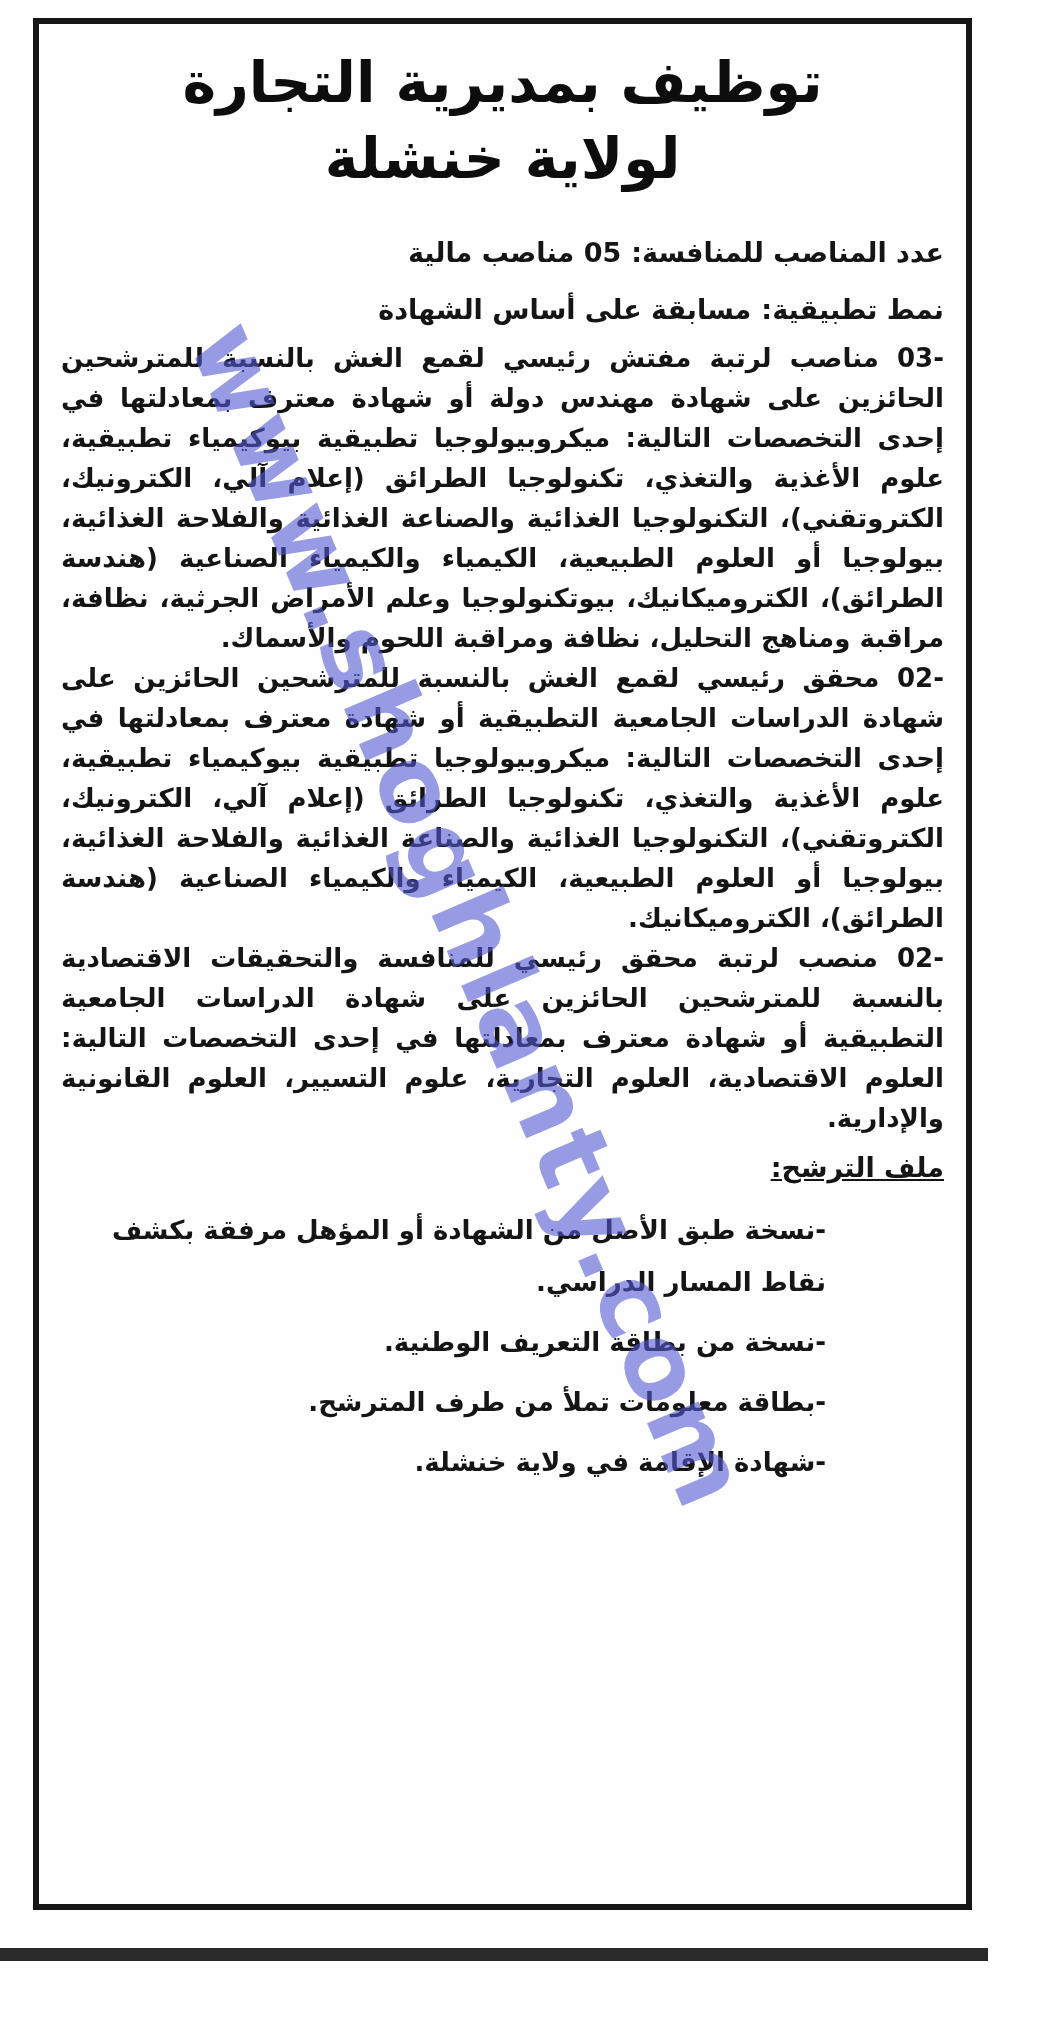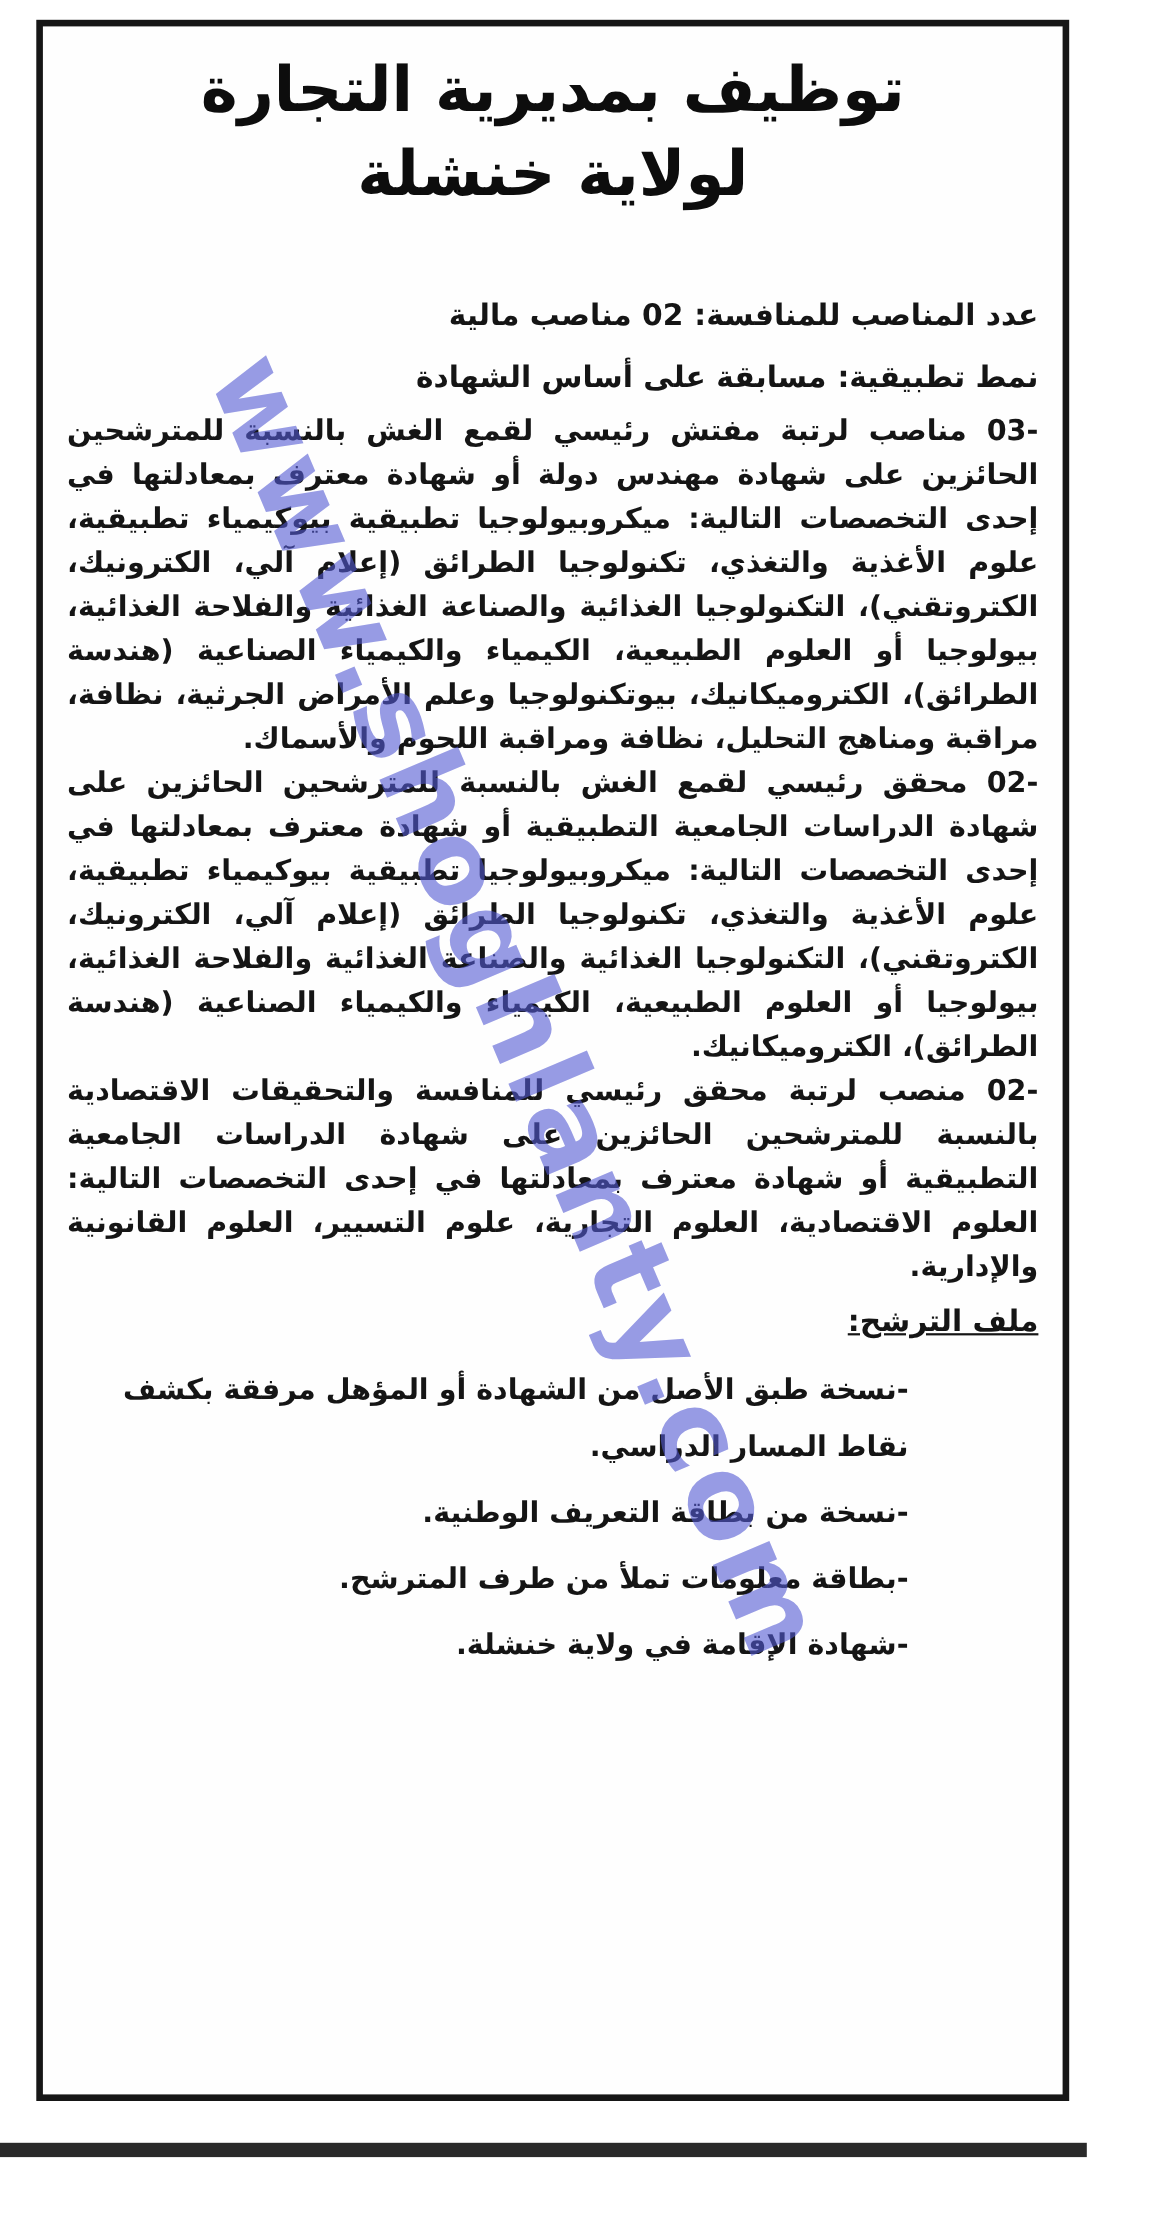--- a/index.html
+++ b/index.html
@@ -23,21 +23,21 @@
     height: 1892px;
     box-sizing: border-box;
     border: 6px solid #161616;
     background: #fefefe;
     padding: 14px 22px 10px 22px;
     direction: rtl;
     overflow: hidden;
     color: #151515;
   }
   .doc-title {
-    margin: 6px 0 62px 0;
+    margin: 6px 0 28px 0;
     text-align: center;
     font-weight: 900;
     font-size: 57px;
     line-height: 76px;
     color: #0d0d0d;
     letter-spacing: 0;
   }
   .info-line {
     font-size: 27px;
     line-height: 57px;
@@ -98,21 +98,21 @@
 <div class="page">
 
   <div class="doc-frame">
 
     <div class="doc-title">
       <div>توظيف بمديرية التجارة</div>
       <div>لولاية خنشلة</div>
     </div>
 
     <p class="info-line">
-      <b>عدد المناصب للمنافسة:</b><span class="info-value">02 مناصب مالية</span>
+      <b>عدد المناصب للمنافسة:</b><span class="info-value">05 مناصب مالية</span>
     </p>
     <p class="info-line">
       <b>نمط تطبيقية:</b><span class="info-value">مسابقة على أساس الشهادة</span>
     </p>
 
     <p class="rank-para">-03 مناصب لرتبة مفتش رئيسي لقمع الغش بالنسبة للمترشحين الحائزين على شهادة مهندس دولة أو شهادة معترف بمعادلتها في إحدى التخصصات التالية: ميكروبيولوجيا تطبيقية بيوكيمياء تطبيقية، علوم الأغذية والتغذي، تكنولوجيا الطرائق (إعلام آلي، الكترونيك، الكتروتقني)، التكنولوجيا الغذائية والصناعة الغذائية والفلاحة الغذائية، بيولوجيا أو العلوم الطبيعية، الكيمياء والكيمياء الصناعية (هندسة الطرائق)، الكتروميكانيك، بيوتكنولوجيا وعلم الأمراض الجرثية، نظافة، مراقبة ومناهج التحليل، نظافة ومراقبة اللحوم والأسماك.</p>
     <p class="rank-para">-02 محقق رئيسي لقمع الغش بالنسبة للمترشحين الحائزين على شهادة الدراسات الجامعية التطبيقية أو شهادة معترف بمعادلتها في إحدى التخصصات التالية: ميكروبيولوجيا تطبيقية بيوكيمياء تطبيقية، علوم الأغذية والتغذي، تكنولوجيا الطرائق (إعلام آلي، الكترونيك، الكتروتقني)، التكنولوجيا الغذائية والصناعة الغذائية والفلاحة الغذائية، بيولوجيا أو العلوم الطبيعية، الكيمياء والكيمياء الصناعية (هندسة الطرائق)، الكتروميكانيك.</p>
     <p class="rank-para">-02 منصب لرتبة محقق رئيسي للمنافسة والتحقيقات الاقتصادية بالنسبة للمترشحين الحائزين على شهادة الدراسات الجامعية التطبيقية أو شهادة معترف بمعادلتها في إحدى التخصصات التالية: العلوم الاقتصادية، العلوم التجارية، علوم التسيير، العلوم القانونية والإدارية.</p>
 
     <p class="section-heading">ملف الترشح:</p>

